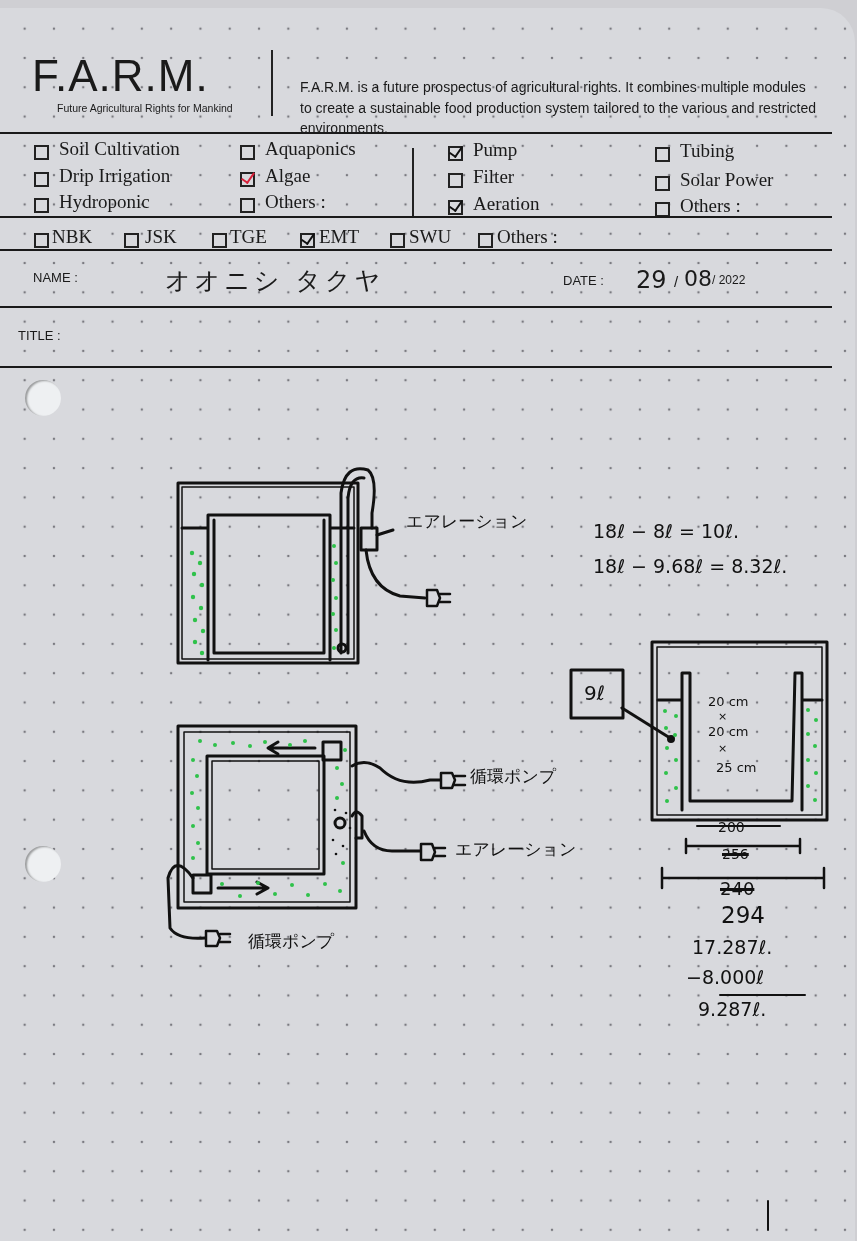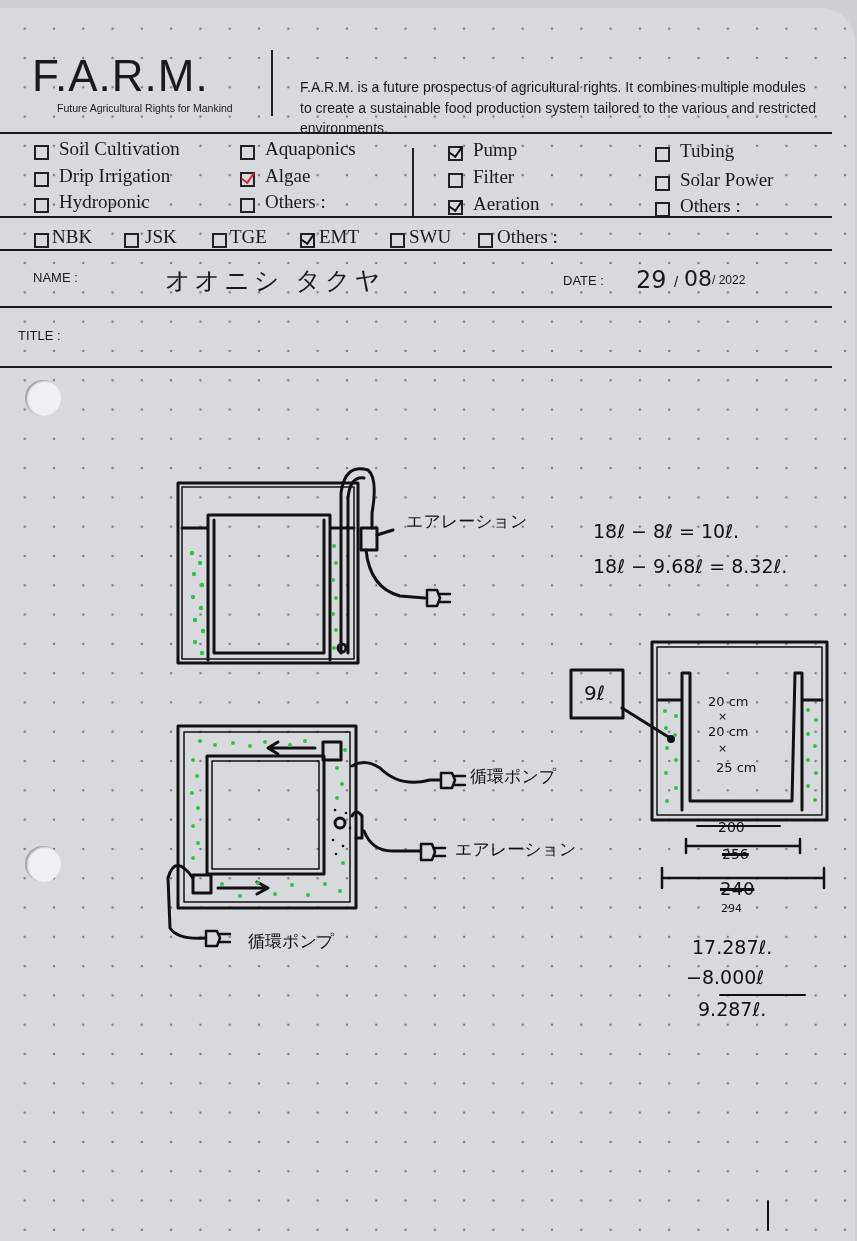--- a/index.html
+++ b/index.html
@@ -265,21 +265,21 @@
 
   <div class="note" style="left:708px;top:686px;font-size:13px">20 cm</div>
   <div class="note" style="left:718px;top:702px;font-size:11px">×</div>
   <div class="note" style="left:708px;top:716px;font-size:13px">20 cm</div>
   <div class="note" style="left:718px;top:734px;font-size:11px">×</div>
   <div class="note" style="left:716px;top:752px;font-size:13px">25 cm</div>
 
   <div class="note" style="left:718px;top:811px;font-size:14px">200</div>
   <div class="note" style="left:722px;top:838px;font-size:14px;text-decoration:line-through;text-decoration-thickness:3px">256</div>
   <div class="note" style="left:720px;top:870px;font-size:18px;text-decoration:line-through;text-decoration-thickness:3px">240</div>
-  <div class="note" style="left:721px;top:894px;font-size:11px">294</div>
+  <div class="note" style="left:721px;top:894px;font-size:23px">294</div>
 
   <div class="note" style="left:593px;top:512px">18ℓ − 8ℓ = 10ℓ.</div>
   <div class="note" style="left:593px;top:547px">18ℓ − 9.68ℓ = 8.32ℓ.</div>
   <div class="note" style="left:692px;top:928px">17.287ℓ.</div>
   <div class="note" style="left:686px;top:958px">−8.000ℓ</div>
   <div class="note" style="left:698px;top:990px">9.287ℓ.</div>
 
 </div>
 
 </body></html>

